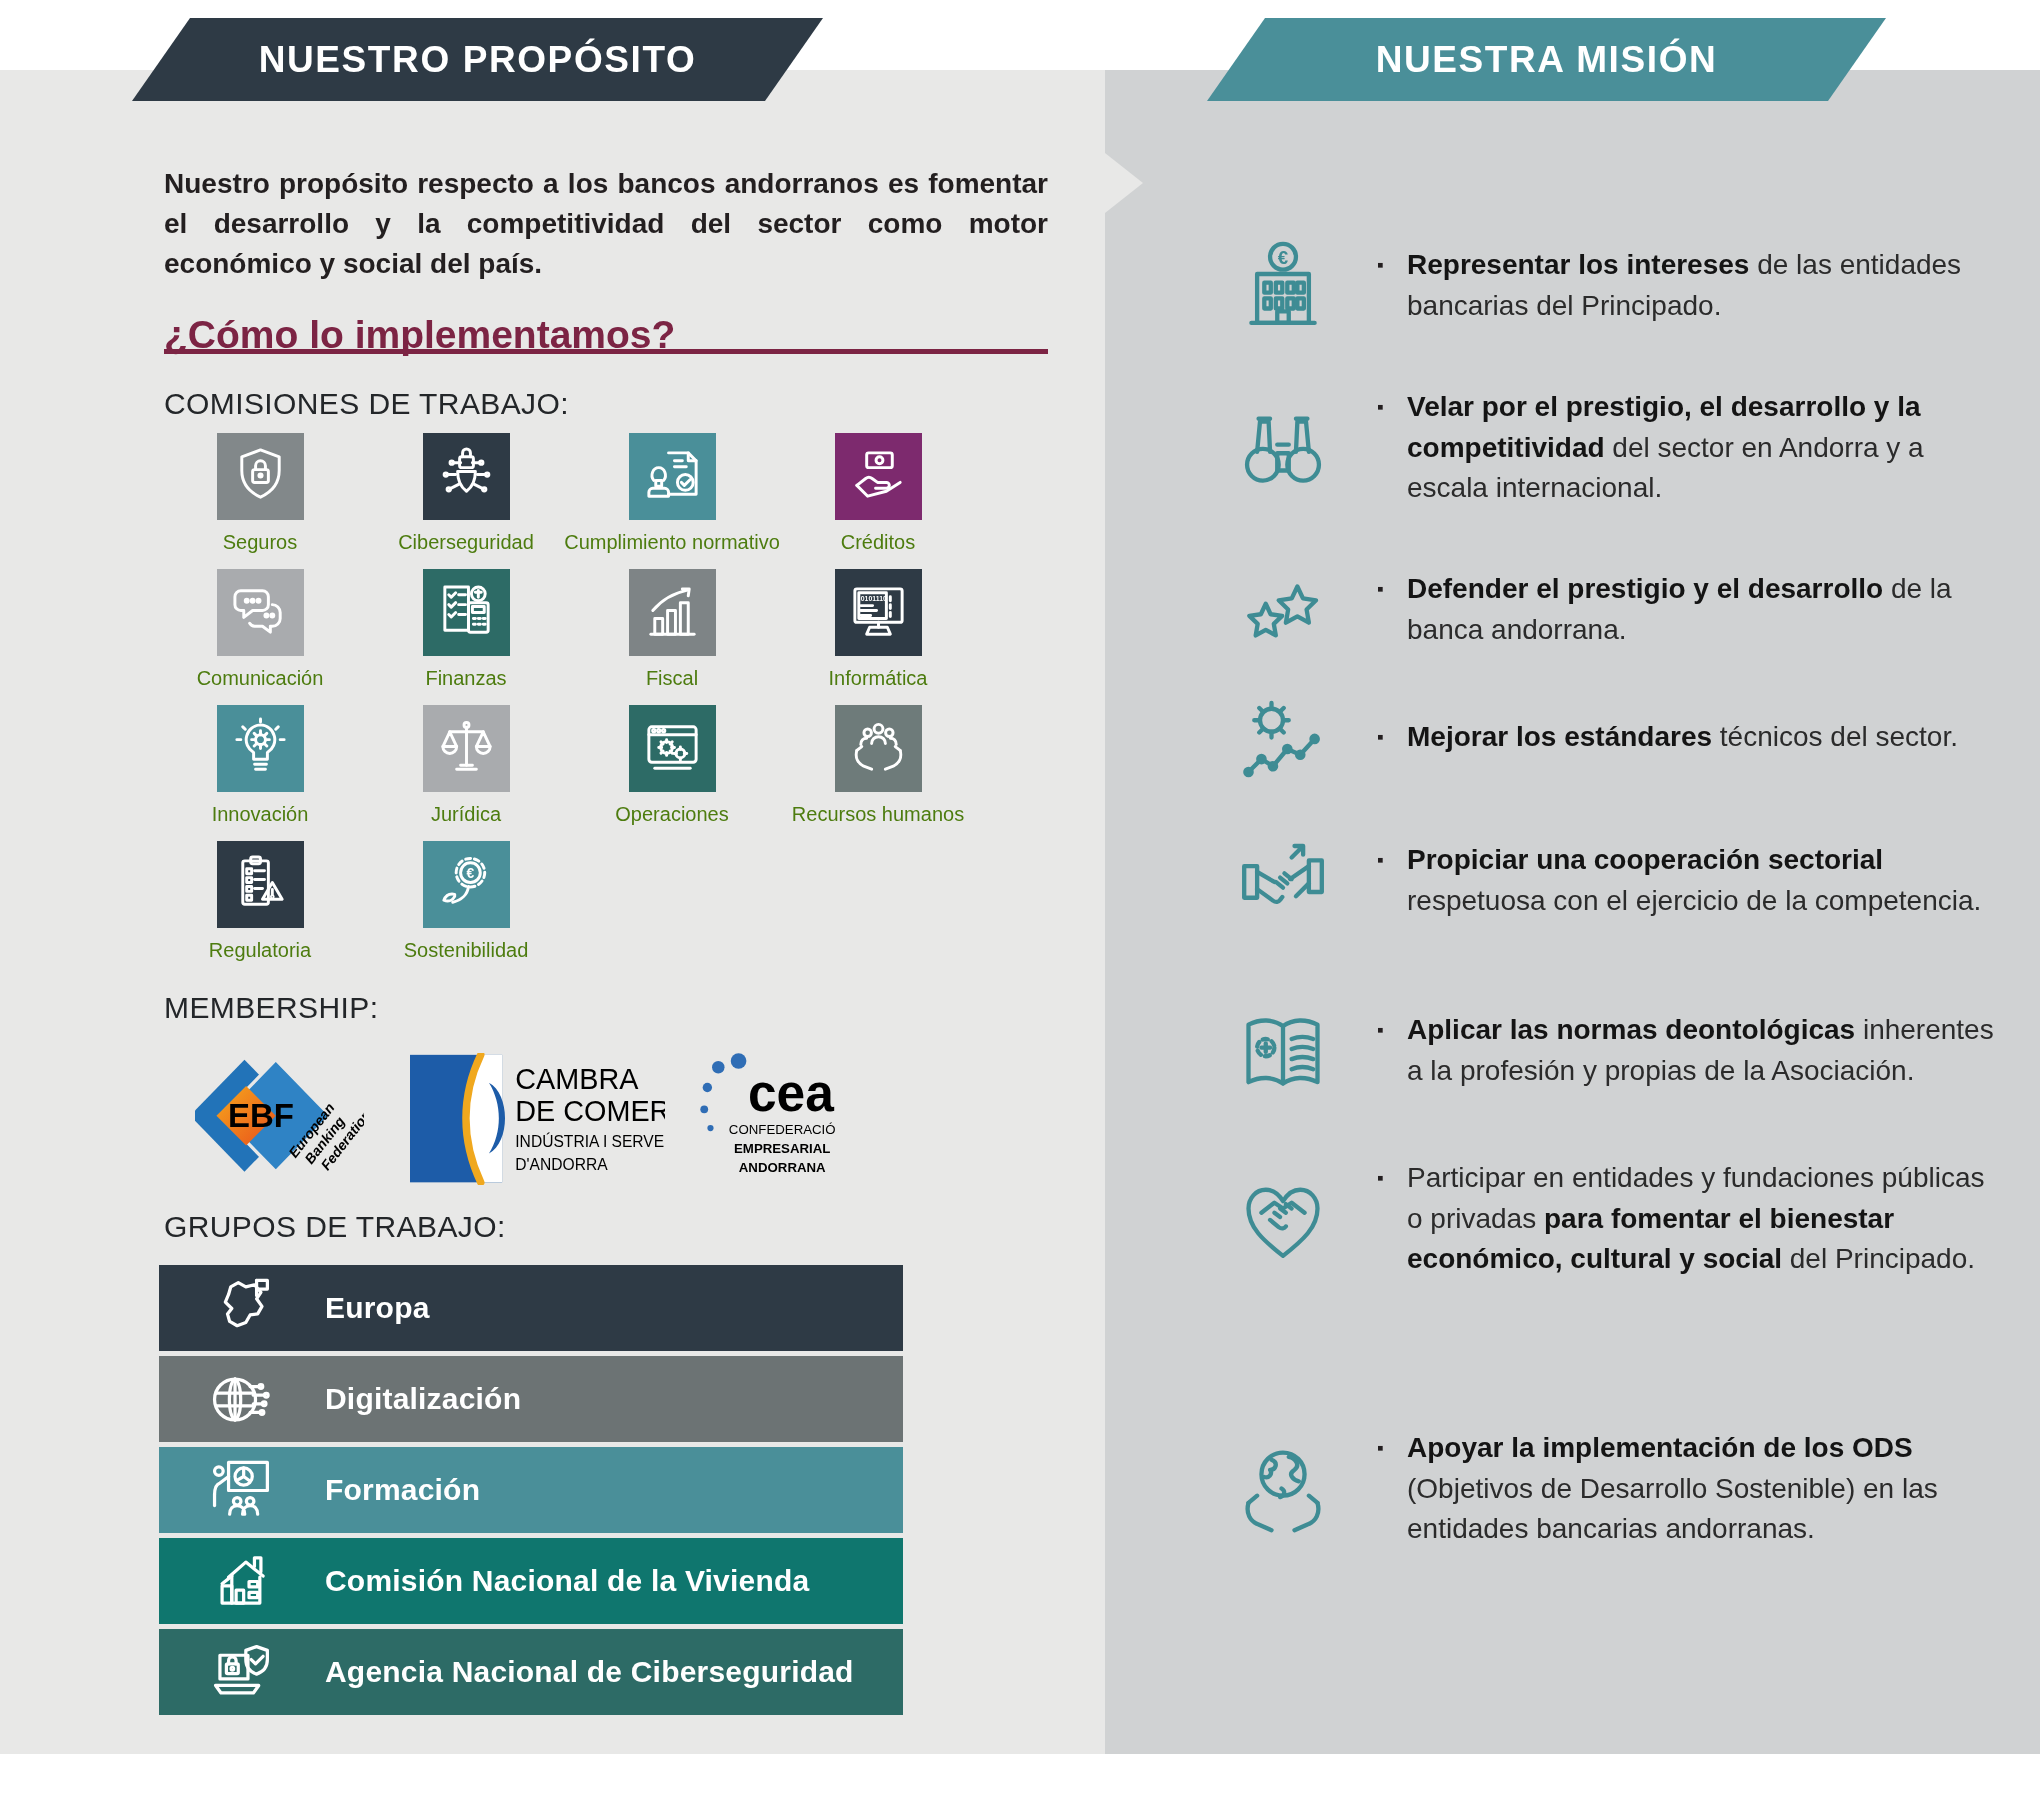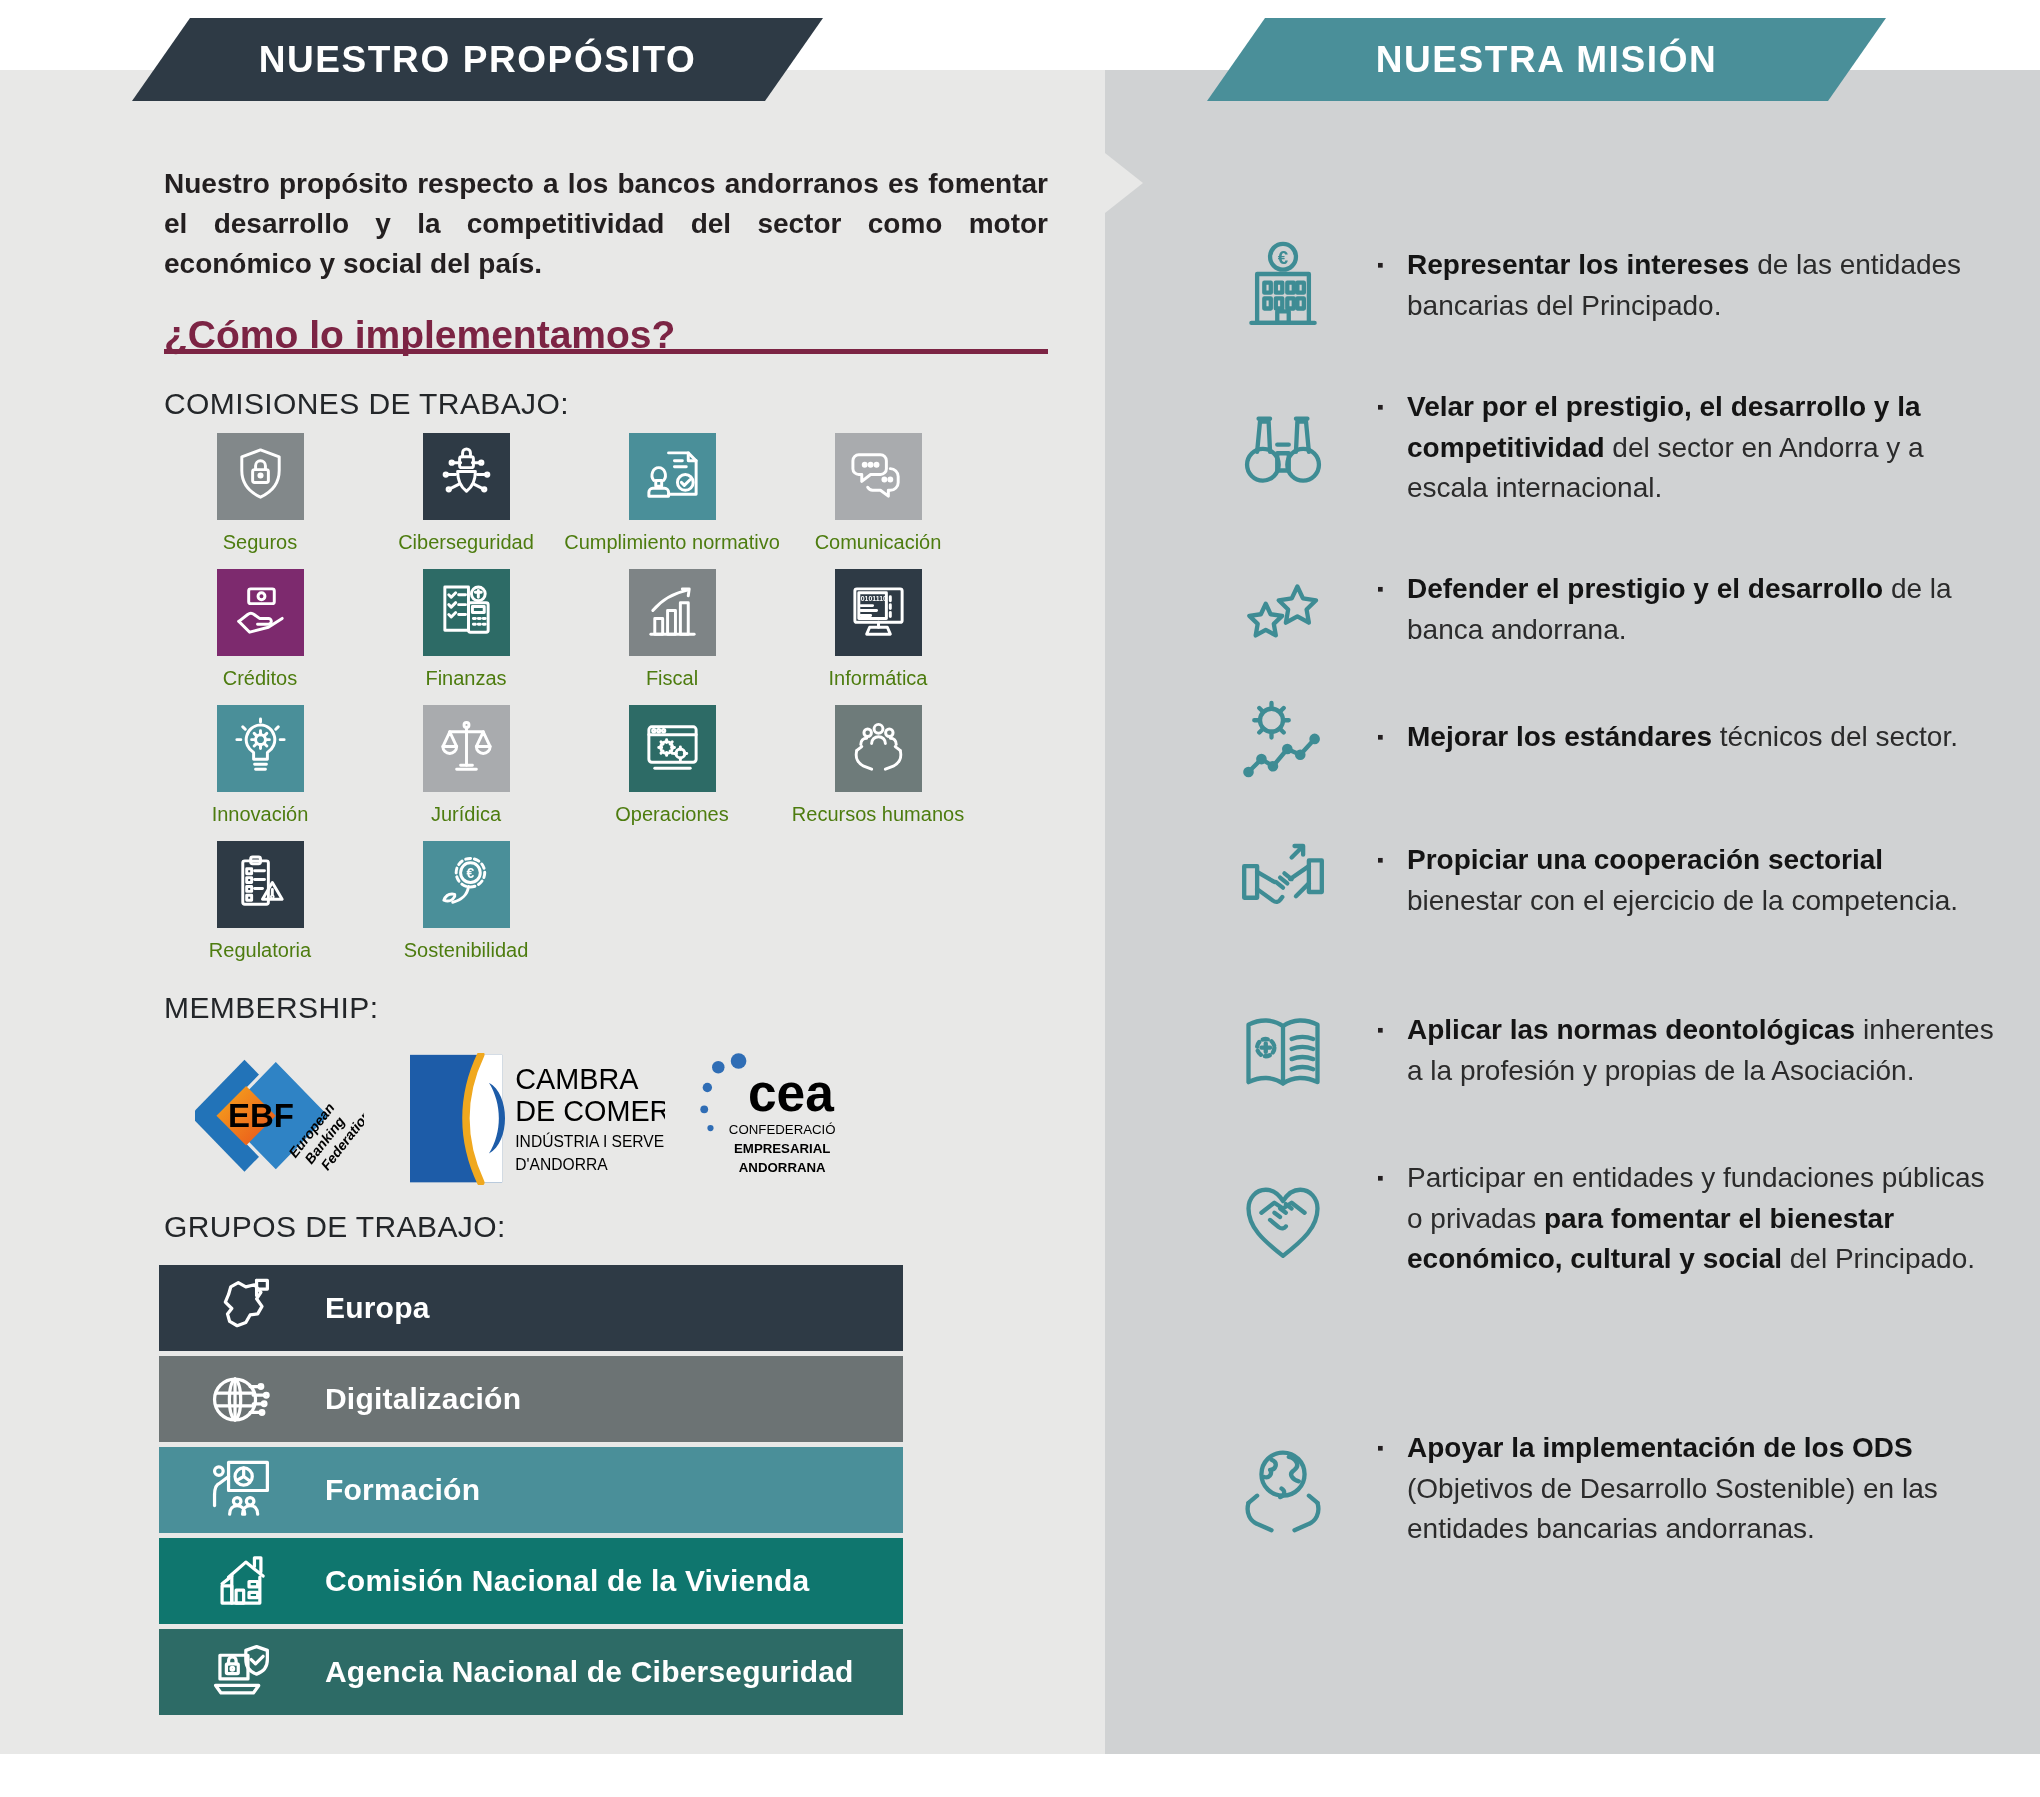--- a/index.html
+++ b/index.html
@@ -118,43 +118,43 @@
             <circle cx="45" cy="38" r="8"></circle>
             <path d="M41 38l3 3 6-6"></path>
             <path d="M13 36c-4-5-1-13 5-13s9 8 5 13"></path>
             <path d="M15 36h6v6h-6z"></path>
             <path d="M8 48a4 4 0 0 1 4-4h12a4 4 0 0 1 4 4v4H8z"></path>
           </svg>
         </div>
         <div class="com-label">Cumplimiento normativo</div>
       </div>
       <div class="com-cell">
+        <div class="com-block" style="background: rgb(125, 42, 110);">
+          <svg viewBox="0 0 64 64" aria-hidden="true">
+            <rect x="20" y="8" width="26" height="15" rx="2"></rect>
+            <circle cx="33" cy="15.5" r="3.5"></circle>
+            <path d="M10 41l9-7c2-1.5 4.5-1.5 6.5 0l5.5 4h9a3 3 0 0 1 0 6H29"></path>
+            <path d="M10 41l11 11 19-5 14-9"></path>
+          </svg>
+        </div>
+        <div class="com-label">Créditos</div>
+      </div>
+      <div class="com-cell">
         <div class="com-block" style="background: rgb(169, 171, 174);">
           <svg viewBox="0 0 64 64" aria-hidden="true">
             <path d="M12 10h22a6 6 0 0 1 6 6v8a6 6 0 0 1-6 6H24l-9 7v-7h-3a6 6 0 0 1-6-6v-8a6 6 0 0 1 6-6z"></path>
             <circle cx="18" cy="20" r="1.5"></circle>
             <circle cx="24" cy="20" r="1.5"></circle>
             <circle cx="30" cy="20" r="1.5"></circle>
             <path d="M44 24a8 8 0 0 1 8 8v6a8 8 0 0 1-8 8h-2v6l-8-6h-8a6 6 0 0 1-5-3"></path>
             <circle cx="38" cy="35" r="1.5"></circle>
             <circle cx="44" cy="35" r="1.5"></circle>
           </svg>
         </div>
         <div class="com-label">Comunicación</div>
-      </div>
-      <div class="com-cell">
-        <div class="com-block" style="background: rgb(125, 42, 110);">
-          <svg viewBox="0 0 64 64" aria-hidden="true">
-            <rect x="20" y="8" width="26" height="15" rx="2"></rect>
-            <circle cx="33" cy="15.5" r="3.5"></circle>
-            <path d="M10 41l9-7c2-1.5 4.5-1.5 6.5 0l5.5 4h9a3 3 0 0 1 0 6H29"></path>
-            <path d="M10 41l11 11 19-5 14-9"></path>
-          </svg>
-        </div>
-        <div class="com-label">Créditos</div>
       </div>
       <div class="com-cell">
         <div class="com-block" style="background: rgb(45, 107, 102);">
           <svg viewBox="0 0 64 64" aria-hidden="true">
             <path d="M10 6h24v44H10z"></path>
             <path d="M14 14l2.5 2.5L21 12M14 24l2.5 2.5L21 22M14 34l2.5 2.5L21 32"></path>
             <path d="M24 14h7M24 24h7M24 34h7"></path>
             <rect x="34" y="22" width="20" height="30" rx="2"></rect>
             <rect x="38" y="26" width="12" height="6"></rect>
             <path d="M39 38h2M44 38h2M49 38h2M39 44h2M44 44h2M49 44h2"></path>
@@ -473,21 +473,21 @@
           <svg viewBox="0 0 64 64" aria-hidden="true">
             <rect x="5" y="22" width="9" height="22"></rect>
             <rect x="50" y="18" width="9" height="22"></rect>
             <path d="M14 26l12 7M50 22L37 31"></path>
             <path d="M14 38l11 8c2 1.5 4 1 5-.5l1.5-2"></path>
             <path d="M50 34l-9 9"></path>
             <path d="M27 33l5 4M30 30l5 4M33 27l5 4"></path>
             <path d="M38 16l8-8M40 8h6v6"></path>
           </svg>
         </div>
-        <div class="m-text"><b>Propiciar una cooperación sectorial</b><span> bienestar con el ejercicio de la competencia.</span></div>
+        <div class="m-text"><b>Propiciar una cooperación sectorial</b><span> respetuosa con el ejercicio de la competencia.</span></div>
       </div>
       <div class="m-item" style="top: 1002px;">
         <div class="m-icon">
           <svg viewBox="0 0 64 64" aria-hidden="true">
             <path d="M8 14c8-4 17-4 24 1 7-5 16-5 24-1v40c-8-4-17-4-24 1-7-5-16-5-24-1z"></path>
             <path d="M32 15v40"></path>
             <path d="M38 24c5-2 10-2 15 0M38 31c5-2 10-2 15 0M38 38c5-2 10-2 15 0M38 45c5-2 10-2 15 0"></path>
             <circle cx="20" cy="30" r="6" stroke-dasharray="3.5 3"></circle>
             <path d="M20 27v6M17 30h6"></path>
           </svg>

